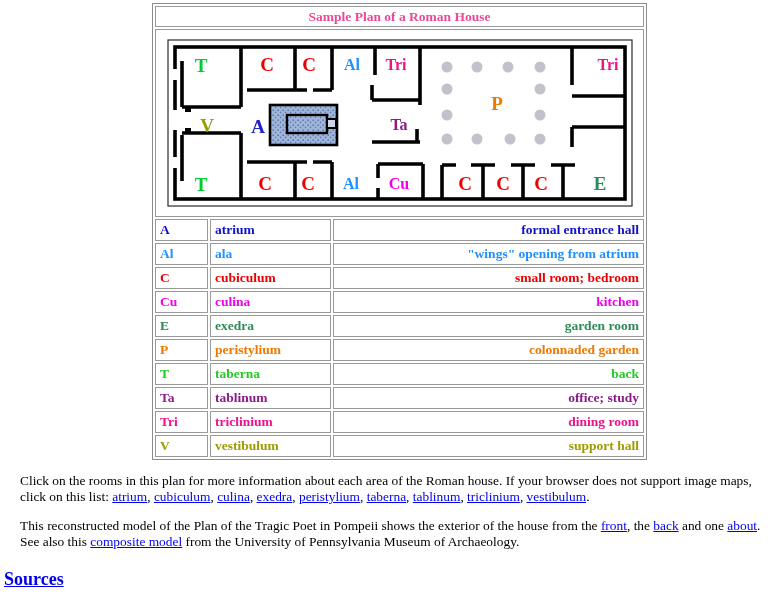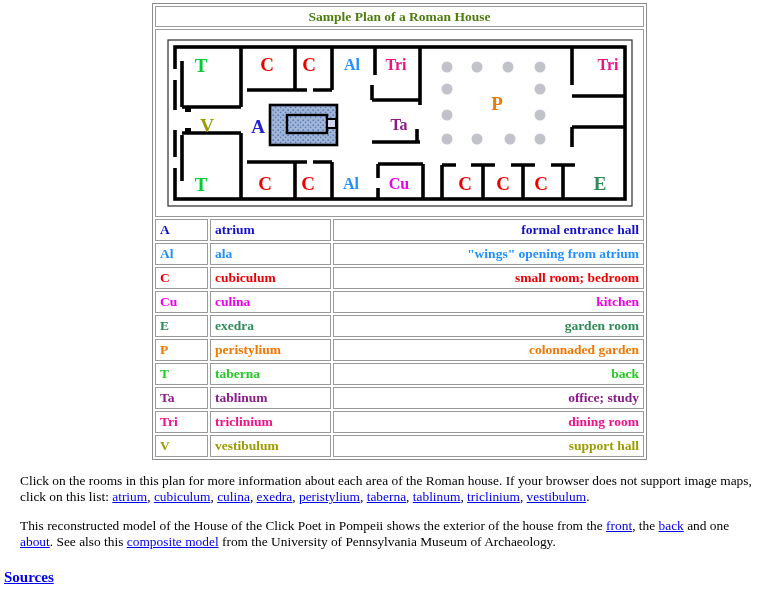--- a/index.html
+++ b/index.html
@@ -23,33 +23,33 @@
   table.house-table td {
     border: 1px solid #9a9a9a;
     padding: 1px 4px;
     font-weight: bold;
     font-size: 13.5px;
     vertical-align: middle;
   }
   td.title-cell {
     text-align: center;
     height: 21px;
-    color: #4d7c0f;
+    color: #ec4899;
   }
   td.plan-cell { padding: 2px; }
   .plan-wrap { width: 100%; display: flex; justify-content: center; padding: 8px 0; }
   td.col-abbr  { width: 53px;  height: 22px; }
   td.col-latin { width: 121px; }
   td.col-desc  { width: auto; text-align: right; }
 
   
   .bodytext p { margin: 13px 16px; }
   a, .link { color: #0000EE; text-decoration: underline; cursor: pointer; }
   h3.sources {
-    font-size: 15px;
+    font-size: 18px;
     margin: 19px 0 12px 0;
   }
 
   
   svg text {
     font-family: "Liberation Serif", serif;
     font-weight: bold;
   }
   .wall { stroke: #000000; stroke-width: 3.6; fill: none; stroke-linecap: butt; }
   .wall-thin { stroke: #2b2b2b; stroke-width: 1.2; fill: none; }
@@ -203,18 +203,18 @@
     <tr style="color: rgb(156, 156, 0);">
           <td class="col-abbr">V</td>
           <td class="col-latin">vestibulum</td>
           <td class="col-desc">support hall</td>
         </tr>
   </tbody>
     </table>
 
   <div class="bodytext">
     <p><span>Click on the rooms in this plan for more information about each area of the Roman house. If your browser does not support image maps, click on this list: </span><a href="#">atrium</a><span>, </span><a href="#">cubiculum</a><span>, </span><a href="#">culina</a><span>, </span><a href="#">exedra</a><span>, </span><a href="#">peristylium</a><span>, </span><a href="#">taberna</a><span>, </span><a href="#">tablinum</a><span>, </span><a href="#">triclinium</a><span>, </span><a href="#">vestibulum</a><span>.</span></p>
-    <p><span>This reconstructed model of the House of the Click Poet in Pompeii shows the exterior of the house from the </span><a href="#">front</a><span>, the </span><a href="#">back</a><span> and one </span><a href="#">about</a><span>. See also this </span><a href="#">composite model</a><span> from the University of Pennsylvania Museum of Archaeology.</span></p>
+    <p><span>This reconstructed model of the Plan of the Tragic Poet in Pompeii shows the exterior of the house from the </span><a href="#">front</a><span>, the </span><a href="#">back</a><span> and one </span><a href="#">about</a><span>. See also this </span><a href="#">composite model</a><span> from the University of Pennsylvania Museum of Archaeology.</span></p>
     <h3 class="sources"><a href="#">Sources</a></h3>
 
   </div>
 
 </div>
 
 </body></html>

